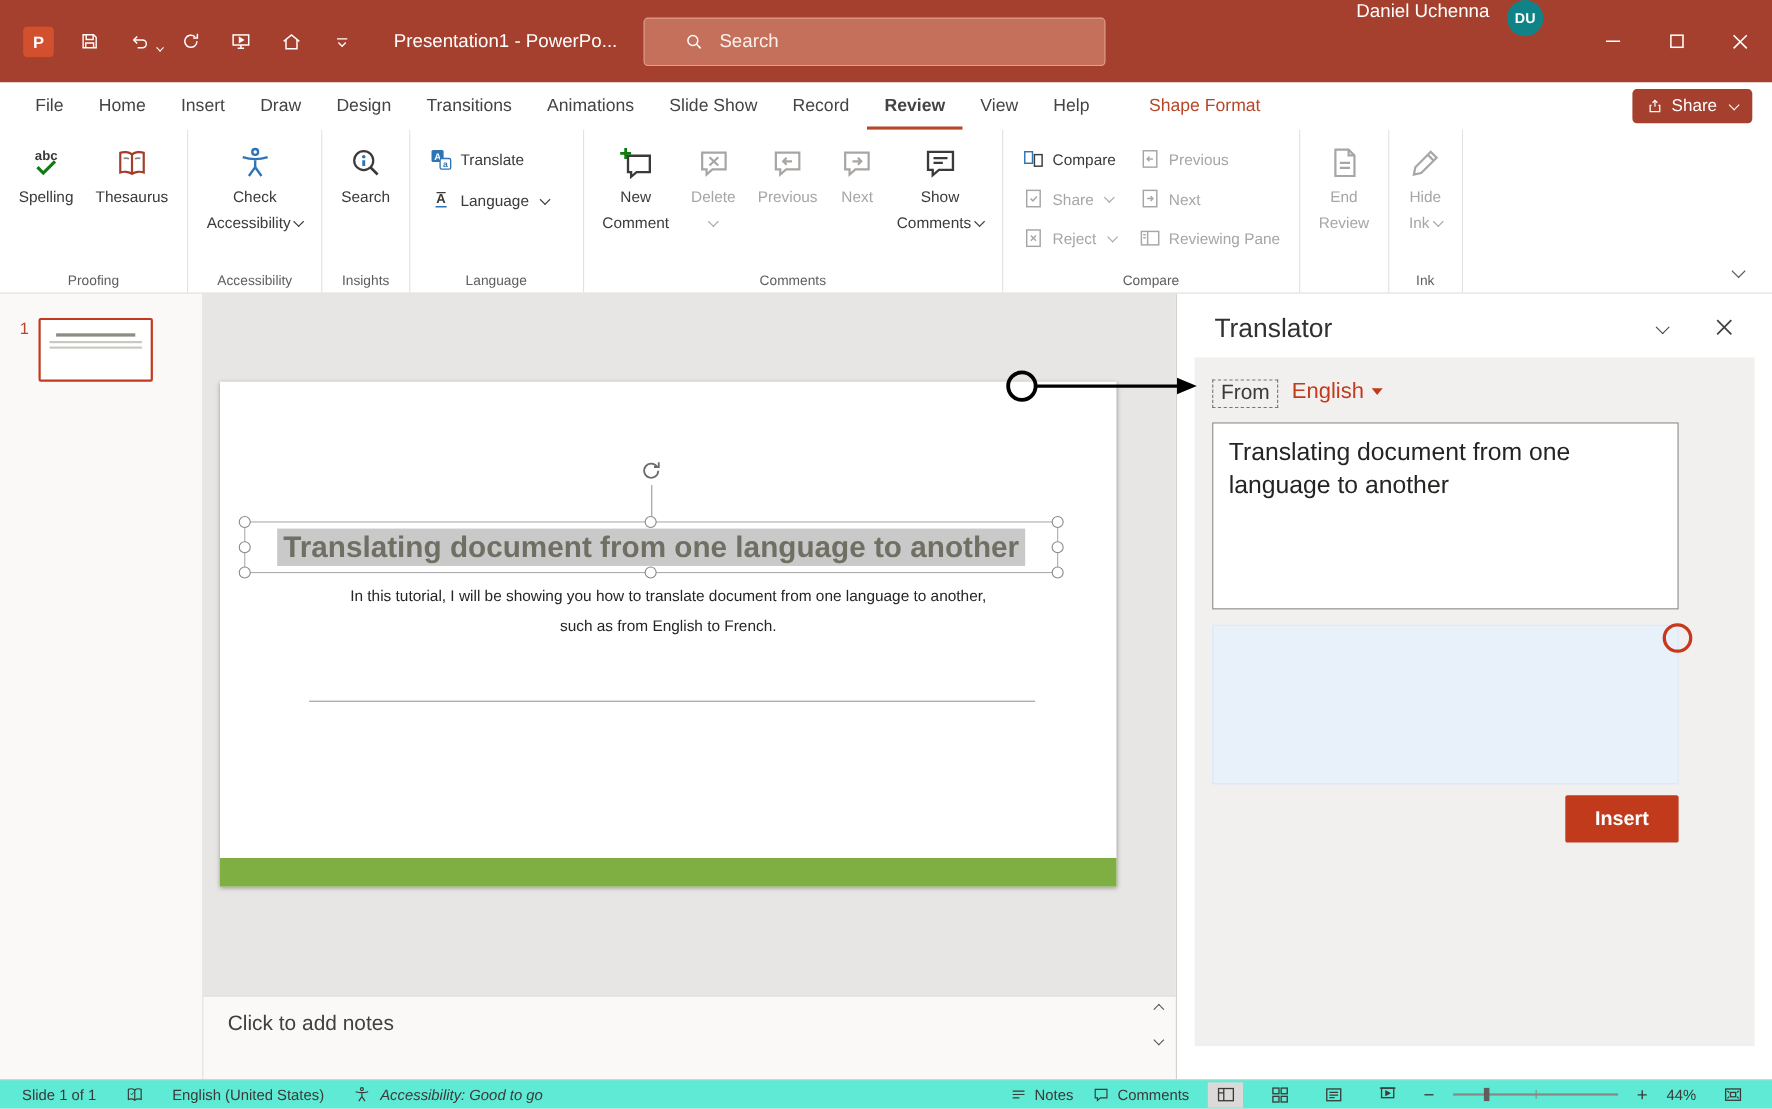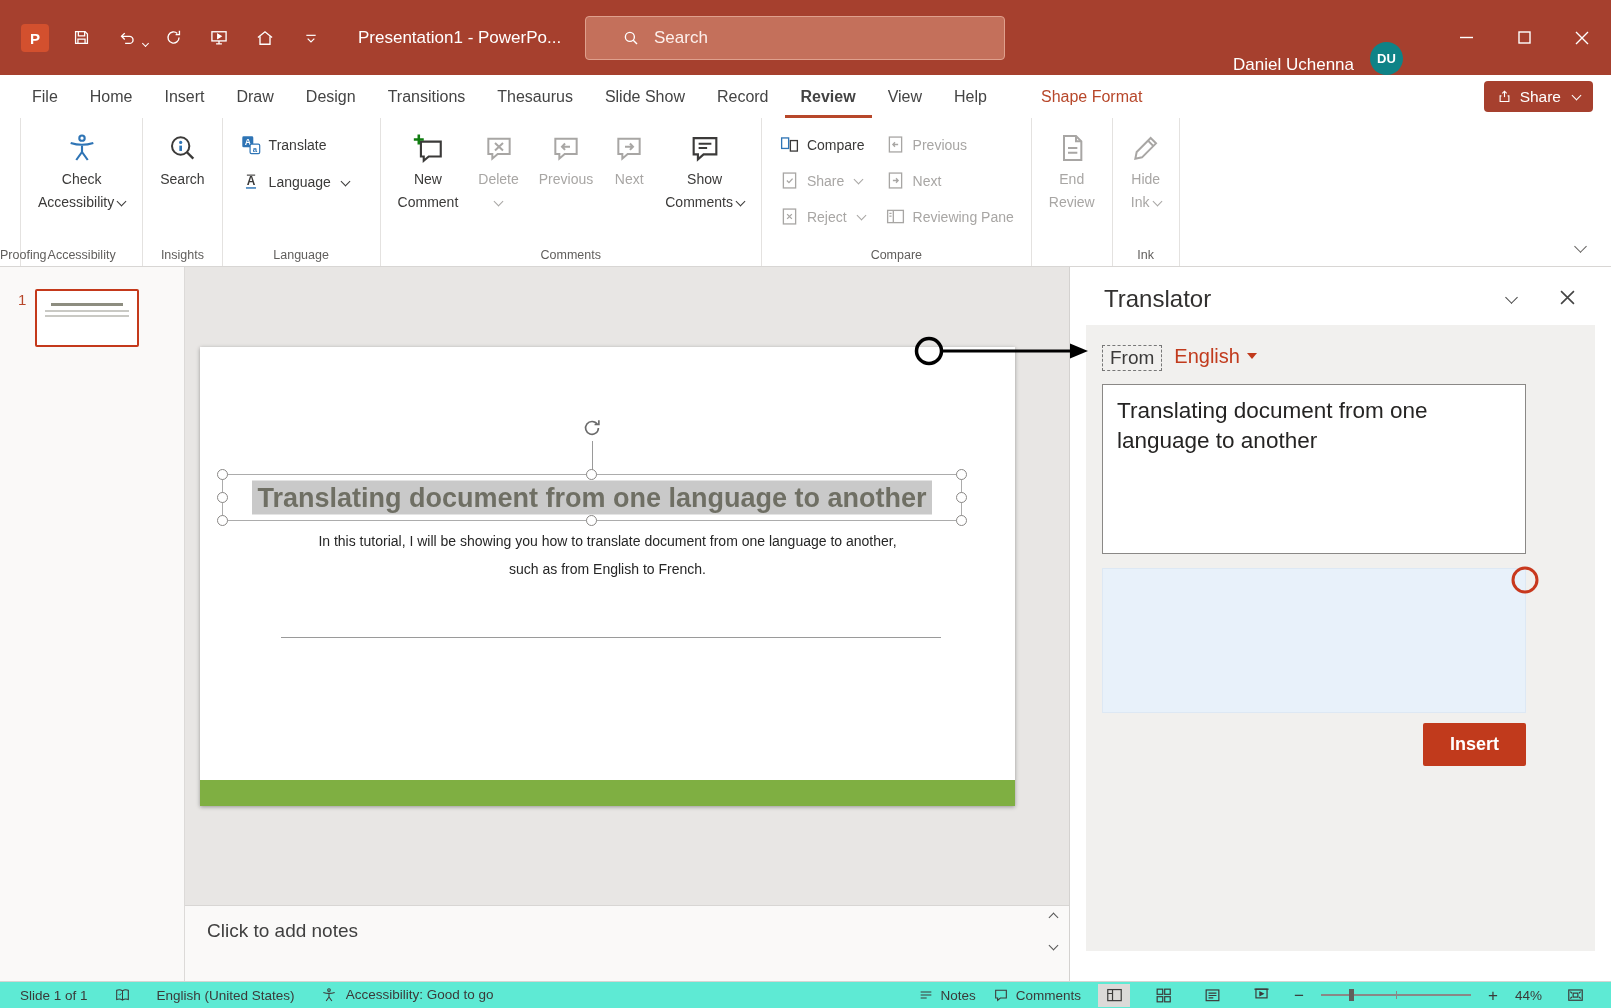--- a/index.html
+++ b/index.html
@@ -13,21 +13,21 @@
               background:var(--titlebar,#A6402E); display:flex; align-items:center; color:#fff; }
   .tb-left { display:flex; align-items:center; gap:4px; padding-left:14px; }
   .tb-btn { width:42px; height:44px; display:flex; align-items:center; justify-content:center;
             background:transparent; border:none; color:#fff; cursor:default; position:relative; }
   .pp-logo { width:42px; height:44px; display:flex; align-items:center; justify-content:center; }
   .tb-title { margin-left:22px; font-size:17px; white-space:nowrap; }
   .tb-search { position:absolute; left:585px; top:16px; width:420px; height:44px;
                background:var(--search-pill,#C4705B); border:1px solid var(--search-border,#DFA08D);
                border-radius:4px; display:flex; align-items:center; gap:14px; padding-left:36px;
                font-size:17px; color:#fdf0ec; }
-  .tb-right { margin-left:auto; display:flex; align-items:flex-end; height:100%; }
+  .tb-right { margin-left:auto; display:flex; align-items:flex-start; height:100%; }
   .tb-user { font-size:17px; margin-right:16px; }
   .avatar { width:33px; height:33px; border-radius:50%; background:var(--avatar-bg,#0F8387);
             display:flex; align-items:center; justify-content:center; font-size:13px; font-weight:bold;
             margin-right:34px; }
   .win-btn { width:58px; height:75px; display:flex; align-items:center; justify-content:center;
              background:transparent; border:none; color:#fff; }
 
   
   .chev { display:inline-block; width:7px; height:7px;
           border-right:1.6px solid currentColor; border-bottom:1.6px solid currentColor;
@@ -110,21 +110,21 @@
   .to-row { margin-top:66px; }
   .tgtbox { margin-top:14px; width:424px; height:145px; background:#E8F1FA; border:1px solid #DDE8F4; }
   .insert-row { width:424px; display:flex; justify-content:flex-end; margin-top:10px; }
   .insert-btn { background:var(--pane-red,#C13A1C); color:#fff; border:none; border-radius:2px;
                 font-size:18px; font-weight:bold; padding:11px 27px; }
 
   
   .statusbar { position:absolute; left:0; right:0; bottom:0; height:27px; background:#5eead4;
                border-top:1px solid #D6D4D2; display:flex; align-items:center; font-size:13.5px; color:#3b3a39; }
   .sb-left { display:flex; align-items:center; gap:26px; padding-left:20px; }
-  .sb-pair { display:flex; align-items:flex-start; gap:9px; }
+  .sb-pair { display:flex; align-items:flex-end; gap:9px;font-style:italic; }
   .sb-right { margin-left:auto; display:flex; align-items:center; gap:17px; padding-right:20px; }
   .sb-btn { display:flex; align-items:center; gap:7px; background:none; border:none; font-size:13.5px; color:#3b3a39; }
   .viewbtn { width:32px; height:23px; display:flex; align-items:center; justify-content:center;
              background:none; border:none; color:#3b3a39; }
   .viewbtn.sel { background:#DCDAD8; }
   .zslider { width:150px; height:2px; background:#8A8886; position:relative; }
   .zthumb { position:absolute; left:28px; top:-5px; width:5px; height:12px; background:#605E5C; }
   .ztick { position:absolute; left:50%; top:-3px; width:1px; height:8px; background:#8A8886; }
   .zbtn { background:none; border:none; font-size:17px; color:#3b3a39; line-height:1; }
 
@@ -216,21 +216,21 @@
     </div>
   </header>
 
   <nav class="tabsrow">
     <div class="tab">File</div>
     <div class="tab">Home</div>
     <div class="tab">Insert</div>
     <div class="tab">Draw</div>
     <div class="tab">Design</div>
     <div class="tab">Transitions</div>
-    <div class="tab">Thesaurus</div>
+    <div class="tab">Animations</div>
     <div class="tab">Slide Show</div>
     <div class="tab">Record</div>
     <div class="tab active">Review</div>
     <div class="tab">View</div>
     <div class="tab">Help</div>
     <div class="tab contextual">Shape Format</div>
     <button class="share-btn">
       <span style="display:inline-flex;">
         <svg width="15" height="15" viewBox="0 0 24 24" fill="none" stroke="#fff" stroke-width="1.8">
             <path d="M12 13V3.5"></path>
@@ -239,20 +239,41 @@
           </svg>
       </span>
       <span>Share</span>
       <span class="chev"></span>
     </button>
   </nav>
 
   <section class="ribbon">
 
     <div class="group">
+      <div class="gwrap">
+        <button class="bigbtn">
+          <span class="icwrap ic">
+            <svg width="32" height="32" viewBox="0 0 24 24">
+                <text x="12" y="10" font-size="9" font-weight="bold" fill="#3b3a39" text-anchor="middle" font-family="Liberation Sans, sans-serif">abc</text>
+                <path d="M6 15l4 4 8-8" fill="none" stroke="#107C10" stroke-width="2.2"></path>
+              </svg>
+          </span>
+          <span>Spelling</span>
+        </button>
+        <button class="bigbtn">
+          <span class="icwrap">
+            <svg width="32" height="32" viewBox="0 0 24 24" fill="none" stroke="#A33E2B" stroke-width="1.5">
+                <path d="M12 6.2C10 4.6 6.3 4.3 4 5.2v13.4c2.3-.9 6-.6 8 1 2-1.6 5.7-1.9 8-1V5.2c-2.3-.9-6-.6-8 1z"></path>
+                <path d="M12 6.2v13.4"></path>
+                <path d="M6.3 9c1.4-.3 2.6-.2 3.7.2M14 9.2c1.1-.4 2.3-.5 3.7-.2" stroke="#8A8886" stroke-width="1.1"></path>
+              </svg>
+          </span>
+          <span>Thesaurus</span>
+        </button>
+      </div>
       <div class="glabel">Proofing</div>
     </div>
 
     <div class="group">
       <div class="gwrap">
         <button class="bigbtn">
           <span class="icwrap">
             <svg width="32" height="32" viewBox="0 0 24 24" fill="none" stroke="#2E74B5" stroke-width="1.6">
                 <circle cx="12" cy="4.6" r="2"></circle>
                 <path d="M3.5 8.2c5.7 1.8 11.3 1.8 17 0"></path>

